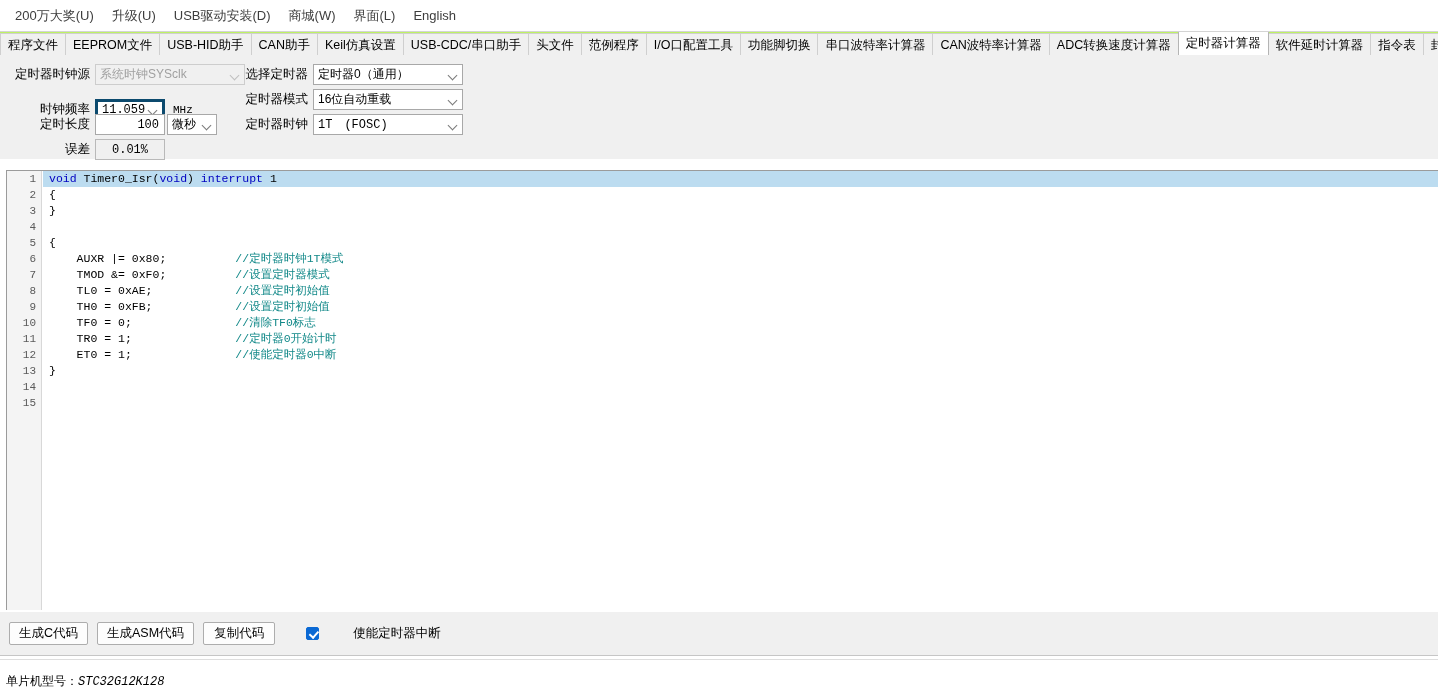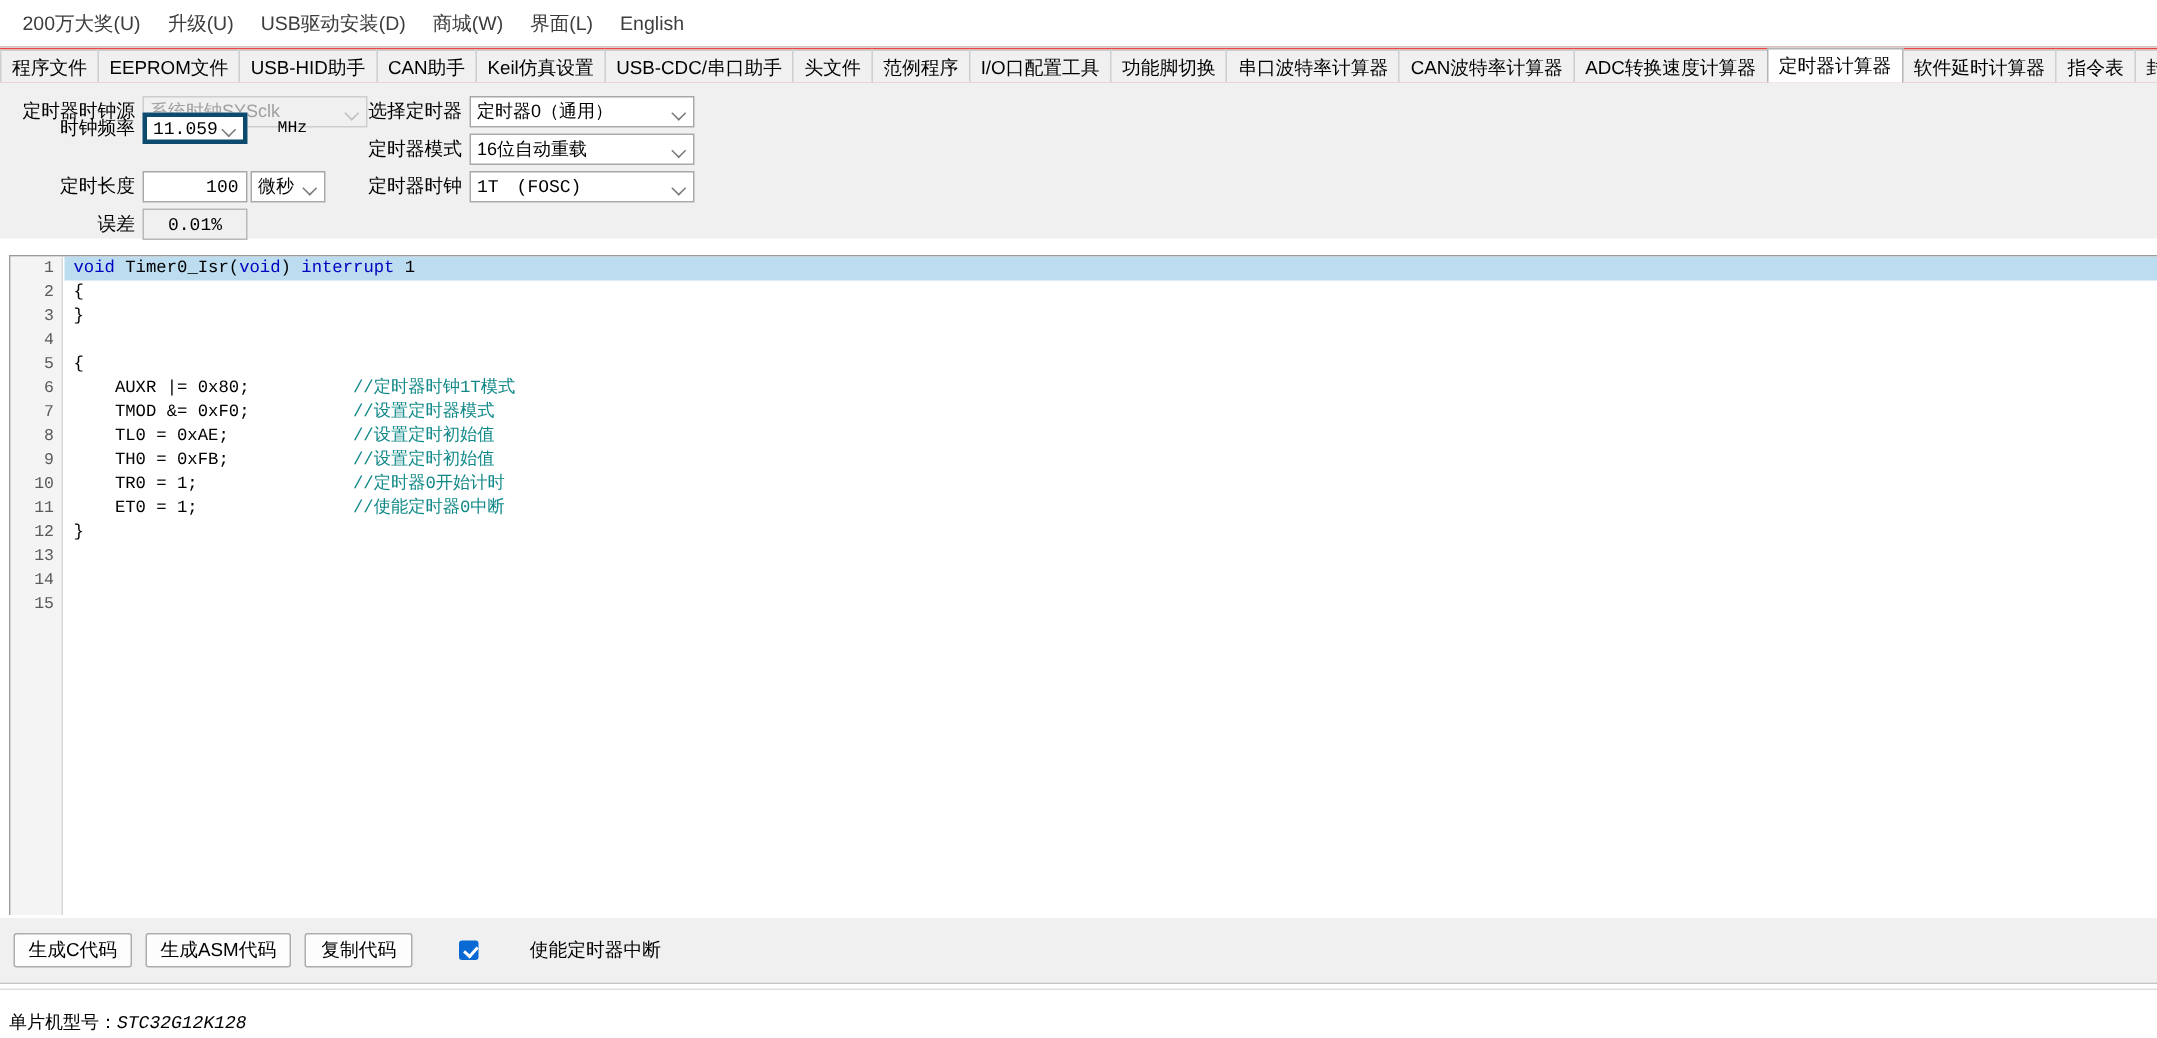--- a/index.html
+++ b/index.html
@@ -30,24 +30,24 @@
     font-size: 13px;
     color: #3d3d3d;
     padding: 3px 9px;
     white-space: nowrap;
     cursor: default;
   }
 
   
   #tabstrip {
     height: 24px;
-    background: #ef4444;
+    background: #bef264;
     border-top: 1px solid #d4d4d4;
     display: flex;
-    align-items: center;
+    align-items: flex-end;
     box-sizing: border-box;
     position: relative;
     overflow: hidden;
   }
   #tabstrip::after {
     content: "";
     position: absolute;
     left: 0; right: 0; bottom: 0;
     height: 1px;
     background: #b4b4b4;
@@ -95,21 +95,21 @@
   .flabel {
     font-size: 12.5px;
     color: #000;
     text-align: right;
     white-space: nowrap;
     margin-right: 5px;
   }
   .unit {
     font-size: 11px;
     font-family: "Liberation Mono", "DejaVu Sans Mono", monospace;
-    margin-left: 20px;
+    margin-left: 8px;
   }
 
   .combo {
     height: 21px;
     background: #ffffff;
     border: 1px solid #a8a8a8;
     box-sizing: border-box;
     display: flex;
     align-items: center;
     justify-content: space-between;
@@ -326,21 +326,21 @@
 <div id="formpanel">
 
   <div class="frow" style="left:6px; top:9px;">
     <span class="flabel" style="width:84px;">定时器时钟源</span>
     <div class="combo disabled" style="width:150px;">
       <span class="ctext">系统时钟SYSclk</span>
       <span class="chev"></span>
     </div>
   </div>
 
-  <div class="frow" style="left:6px; top:20px;align-items:center;">
+  <div class="frow" style="left:6px; top:44px;align-items:center;">
     <span class="flabel" style="width:84px;">时钟频率</span>
     <div class="combo focused mono" style="width:70px;">
       <span class="ctext">11.0592</span>
       <span class="chev"></span>
     </div>
     <span class="unit">MHz</span>
   </div>
 
   <div class="frow" style="left:6px; top:59px;">
     <span class="flabel" style="width:84px;">定时长度</span>
@@ -407,20 +407,21 @@
   <div id="codearea">
       <div class="cline hl"><span class="kw">void</span><span> Timer0_Isr(</span><span class="kw">void</span><span>) </span><span class="kw">interrupt</span><span> 1</span></div>
       <div class="cline"><span>{</span></div>
       <div class="cline"><span>}</span></div>
       <div class="cline"><span></span>&nbsp;</div>
       <div class="cline"><span>{</span></div>
       <div class="cline"><span>    AUXR |= 0x80;          </span><span class="cmt">//定时器时钟1T模式</span></div>
       <div class="cline"><span>    TMOD &amp;= 0xF0;          </span><span class="cmt">//设置定时器模式</span></div>
       <div class="cline"><span>    TL0 = 0xAE;            </span><span class="cmt">//设置定时初始值</span></div>
       <div class="cline"><span>    TH0 = 0xFB;            </span><span class="cmt">//设置定时初始值</span></div>
+      <div class="cline"><span>    TF0 = 0;               </span><span class="cmt">//清除TF0标志</span></div>
       <div class="cline"><span>    TR0 = 1;               </span><span class="cmt">//定时器0开始计时</span></div>
       <div class="cline"><span>    ET0 = 1;               </span><span class="cmt">//使能定时器0中断</span></div>
       <div class="cline"><span>}</span></div>
       <div class="cline"><span></span>&nbsp;</div>
     </div>
 </div>
 
 <div id="buttonbar">
   <div class="btn">生成C代码</div>
   <div class="btn">生成ASM代码</div>

